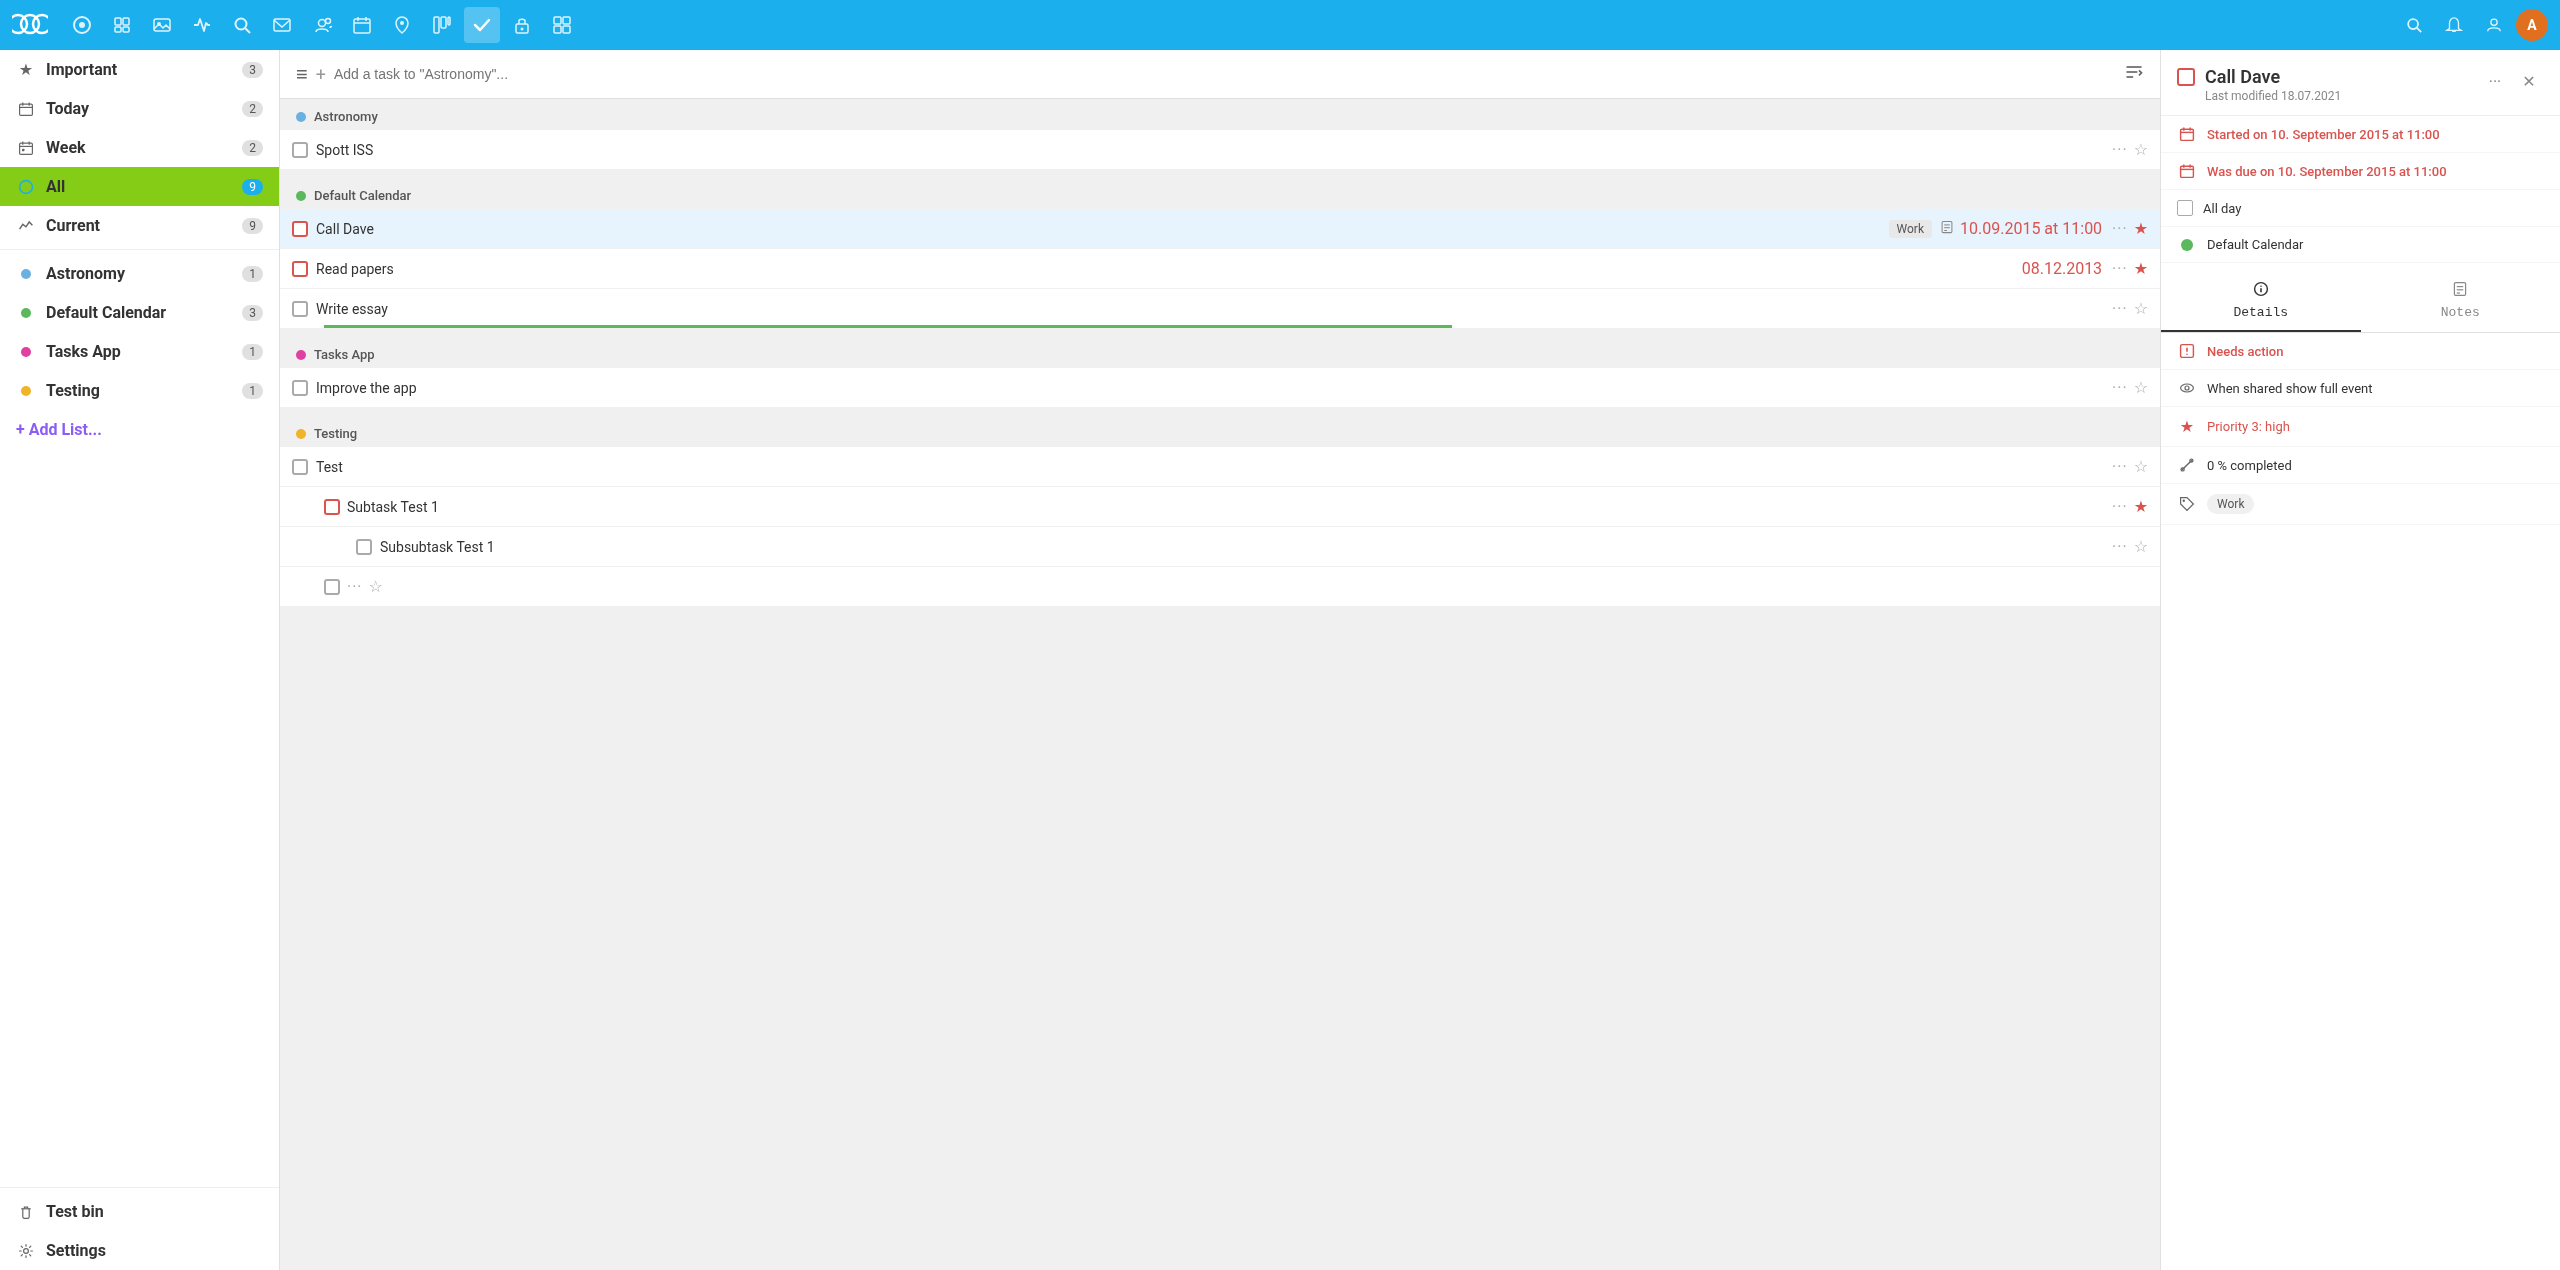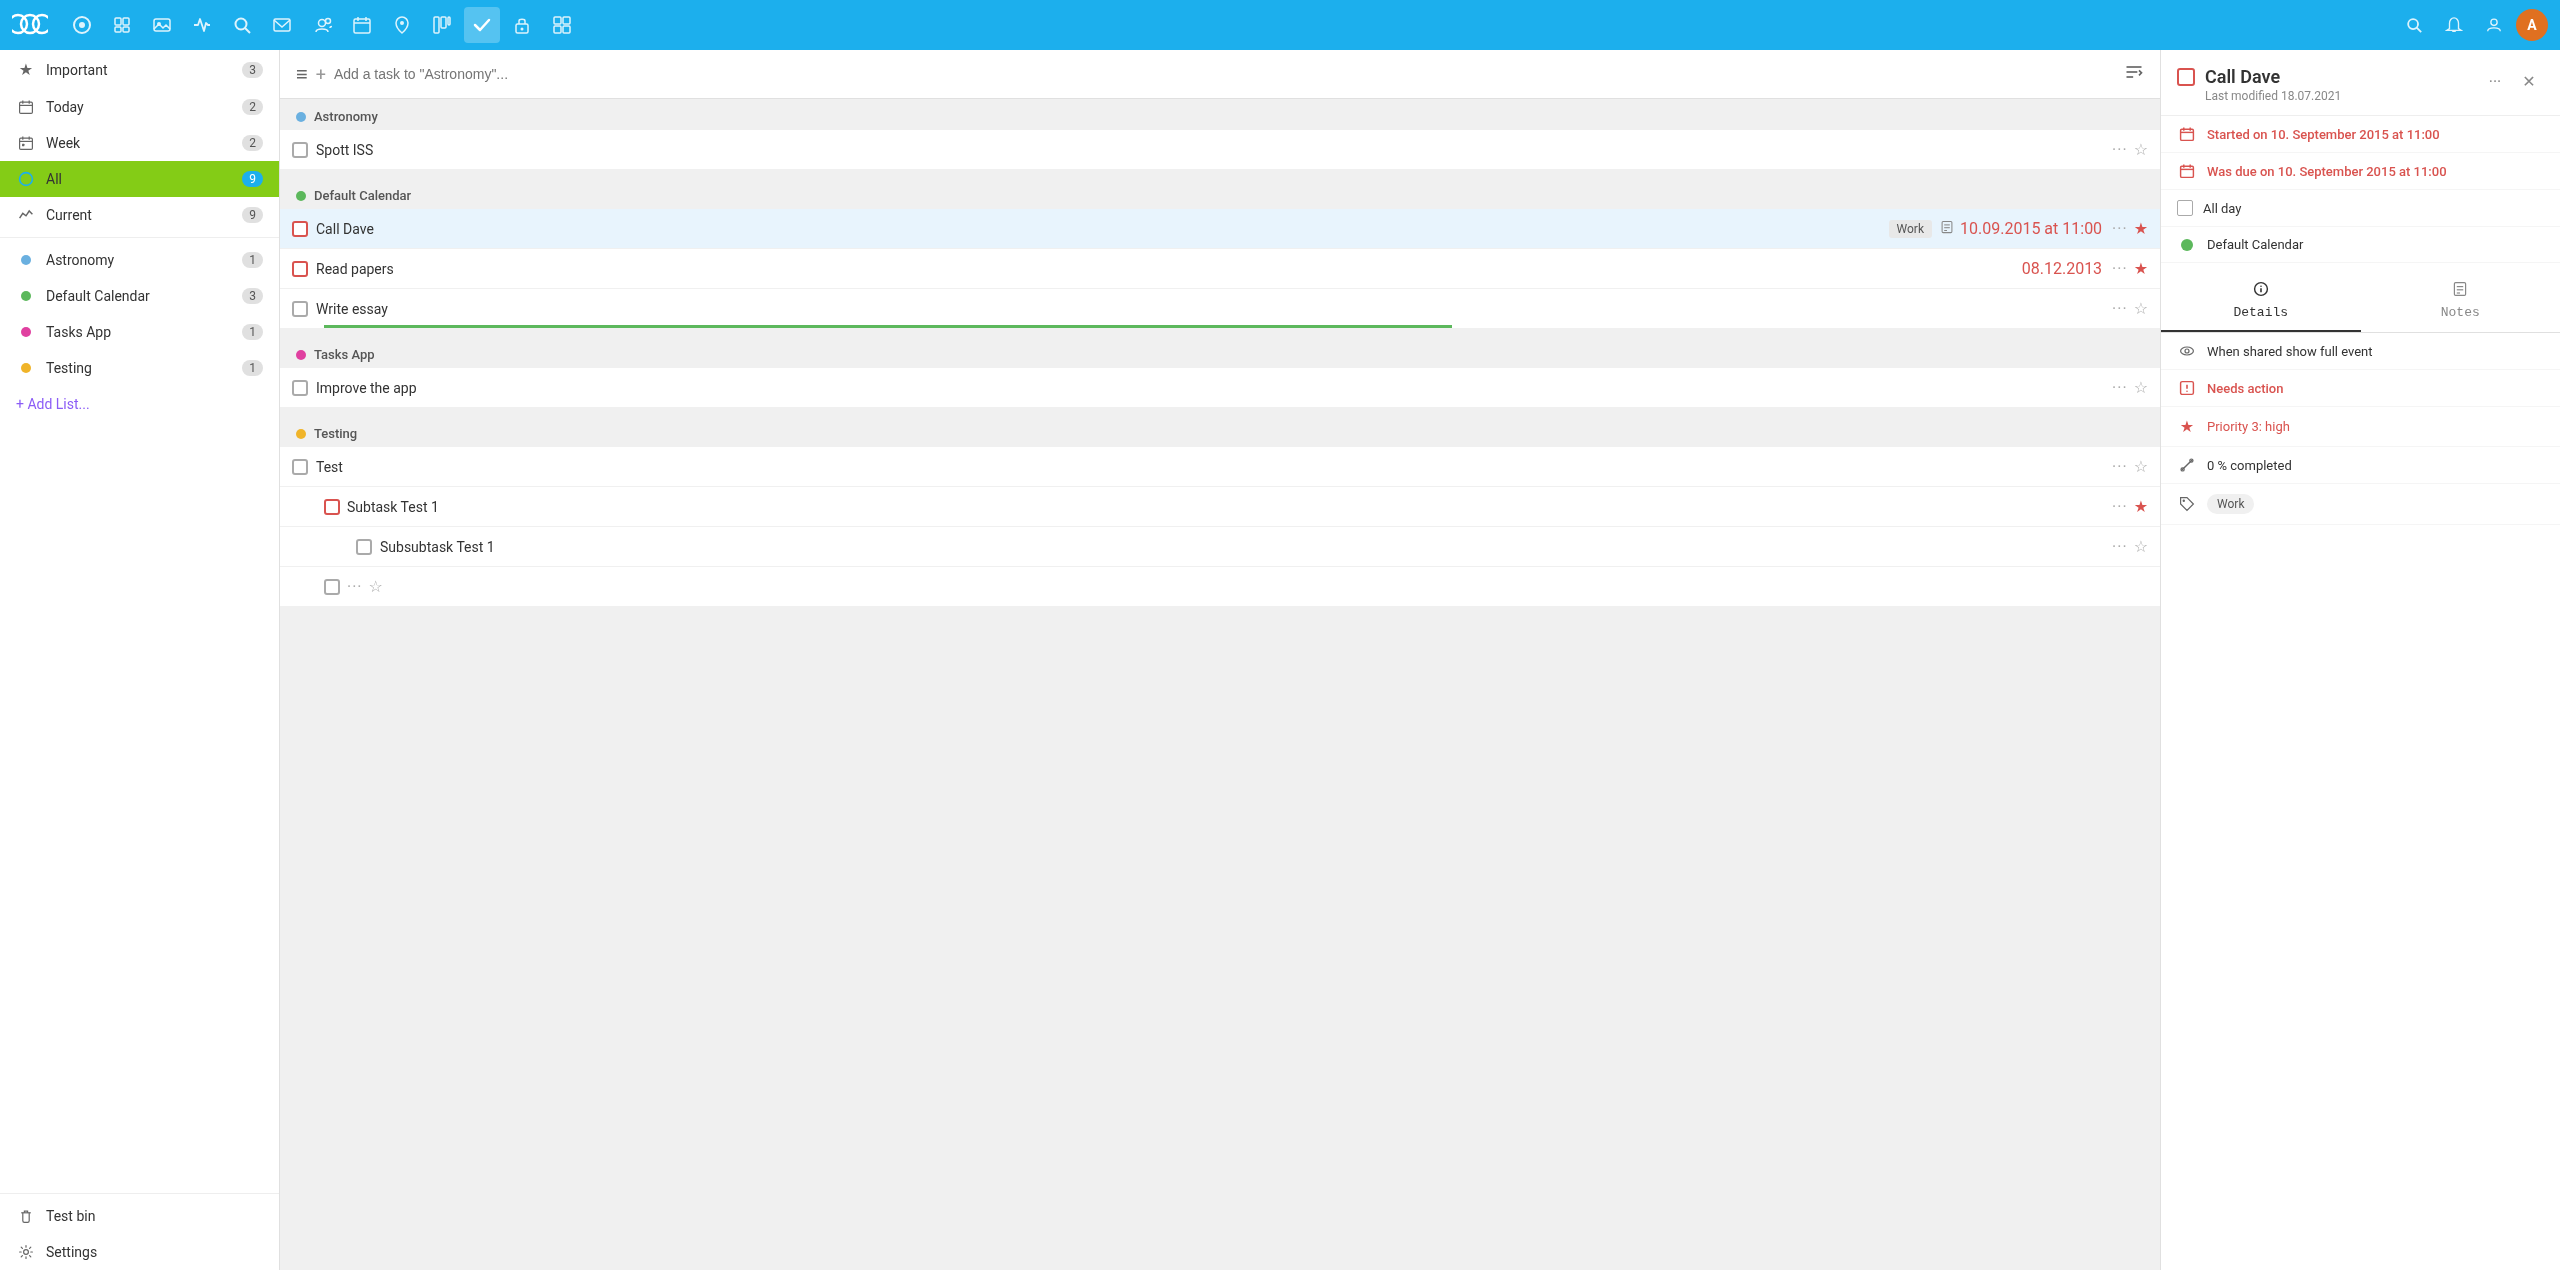--- a/index.html
+++ b/index.html
@@ -42,21 +42,21 @@
     .sidebar-item {
       display: flex; align-items: center;
       padding: 10px 16px;
       cursor: pointer;
       border-radius: 0;
       gap: 10px;
       color: #333;
     }
     .sidebar-item.active { background: #84cc16; }
     .sidebar-item .item-icon { width: 20px; display: flex; align-items: center; justify-content: center; color: #666; font-size: 16px; }
-    .sidebar-item .item-label { flex: 1; font-size: 14px; }
+    .sidebar-item .item-label { flex: 1; font-size: 16px; font-weight: bold; }
     .sidebar-item .item-count { background: #e0e0e0; color: #555; border-radius: 10px; padding: 1px 7px; font-size: 12px; }
     .sidebar-item.active .item-count { background: #1cafed; color: white; }
     .sidebar-divider { border: none; border-top: 1px solid #eee; margin: 4px 0; }
 
     
     .list-area {
       flex: 1;
       background: #f0f0f0;
       overflow-y: auto;
       display: flex;
@@ -624,41 +624,41 @@
               <line x1="6" y1="7" x2="14" y2="7" stroke="#888" stroke-width="1.5"></line>
               <line x1="6" y1="11" x2="14" y2="11" stroke="#888" stroke-width="1.5"></line>
               <line x1="6" y1="15" x2="10" y2="15" stroke="#888" stroke-width="1.5"></line>
             </svg>
         </span>
         <span>Notes</span>
       </div>
     </div>
 
     <div class="detail-section-row">
-      <div class="row-icon">
-        <svg width="16" height="16" viewBox="0 0 20 20">
-            <ellipse cx="10" cy="10" rx="8" ry="5" fill="none" stroke="#666" stroke-width="1.5"></ellipse>
-            <circle cx="10" cy="10" r="2.5" fill="none" stroke="#666" stroke-width="1.5"></circle>
-          </svg>
-      </div>
-      <span class="row-label">When shared show full event</span>
-    </div>
-
-    <div class="detail-section-row">
       <div class="row-icon" style="color:#d9534f;">
         <svg width="16" height="16" viewBox="0 0 20 20">
             <rect x="2" y="2" width="16" height="16" rx="2" fill="none" stroke="#d9534f" stroke-width="1.8"></rect>
             <line x1="10" y1="6" x2="10" y2="11" stroke="#d9534f" stroke-width="2"></line>
             <circle cx="10" cy="14" r="1" fill="#d9534f"></circle>
           </svg>
       </div>
       <span class="row-label red">Needs action</span>
     </div>
 
     <div class="detail-section-row">
+      <div class="row-icon">
+        <svg width="16" height="16" viewBox="0 0 20 20">
+            <ellipse cx="10" cy="10" rx="8" ry="5" fill="none" stroke="#666" stroke-width="1.5"></ellipse>
+            <circle cx="10" cy="10" r="2.5" fill="none" stroke="#666" stroke-width="1.5"></circle>
+          </svg>
+      </div>
+      <span class="row-label">When shared show full event</span>
+    </div>
+
+    <div class="detail-section-row">
       <div class="row-icon" style="color:#d9534f;">★</div>
       <span class="row-label star-red">Priority 3: high</span>
     </div>
 
     <div class="detail-section-row">
       <div class="row-icon">
         <svg width="16" height="16" viewBox="0 0 20 20">
             <line x1="3" y1="17" x2="17" y2="3" stroke="#666" stroke-width="1.8"></line>
             <circle cx="4.5" cy="15.5" r="2" fill="none" stroke="#666" stroke-width="1.5"></circle>
             <circle cx="15.5" cy="4.5" r="2" fill="none" stroke="#666" stroke-width="1.5"></circle>

